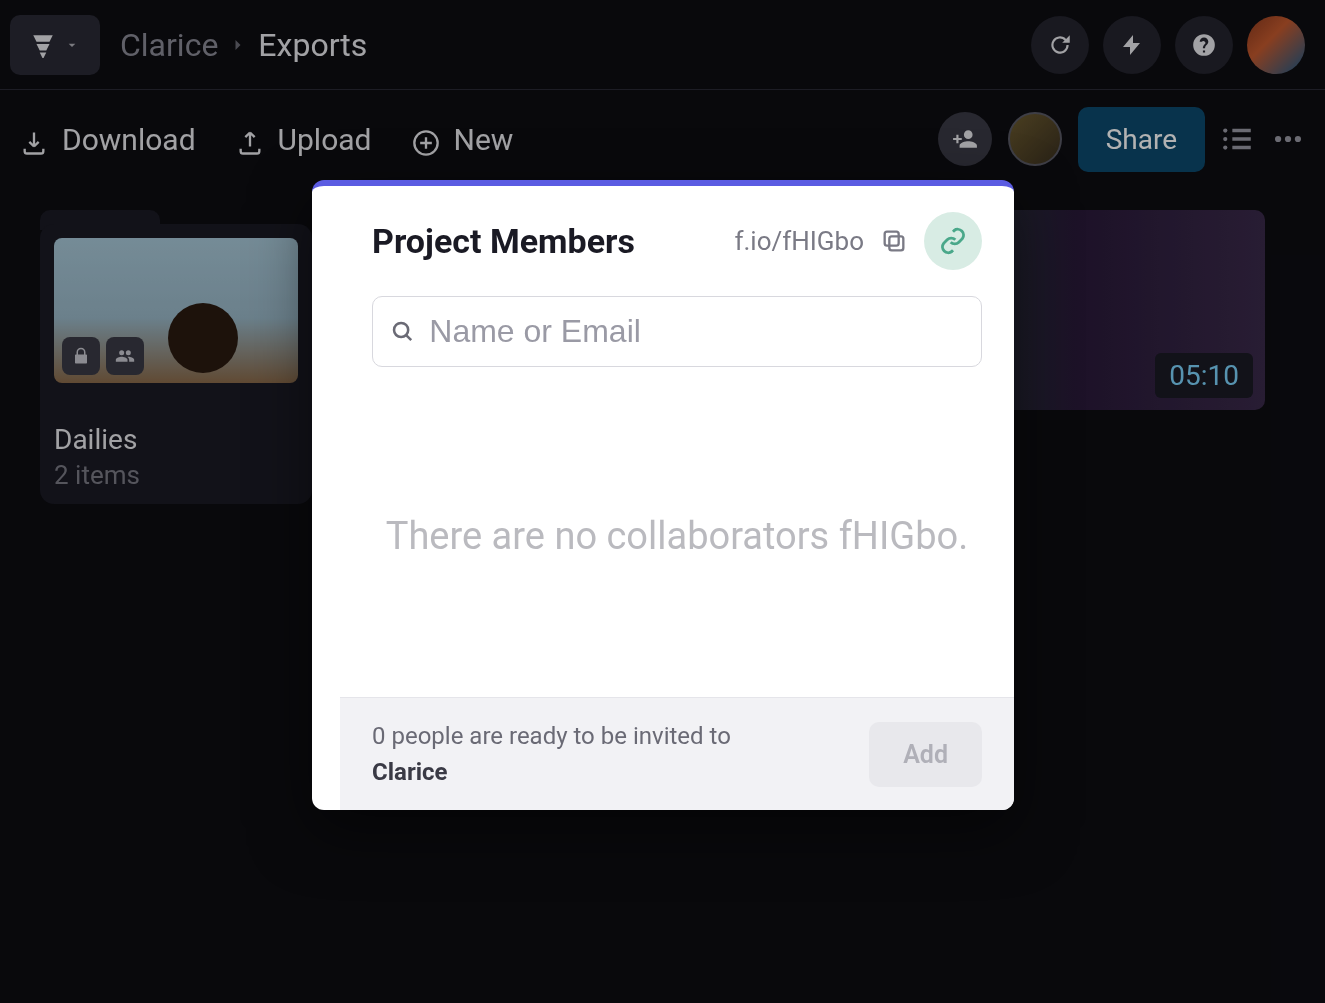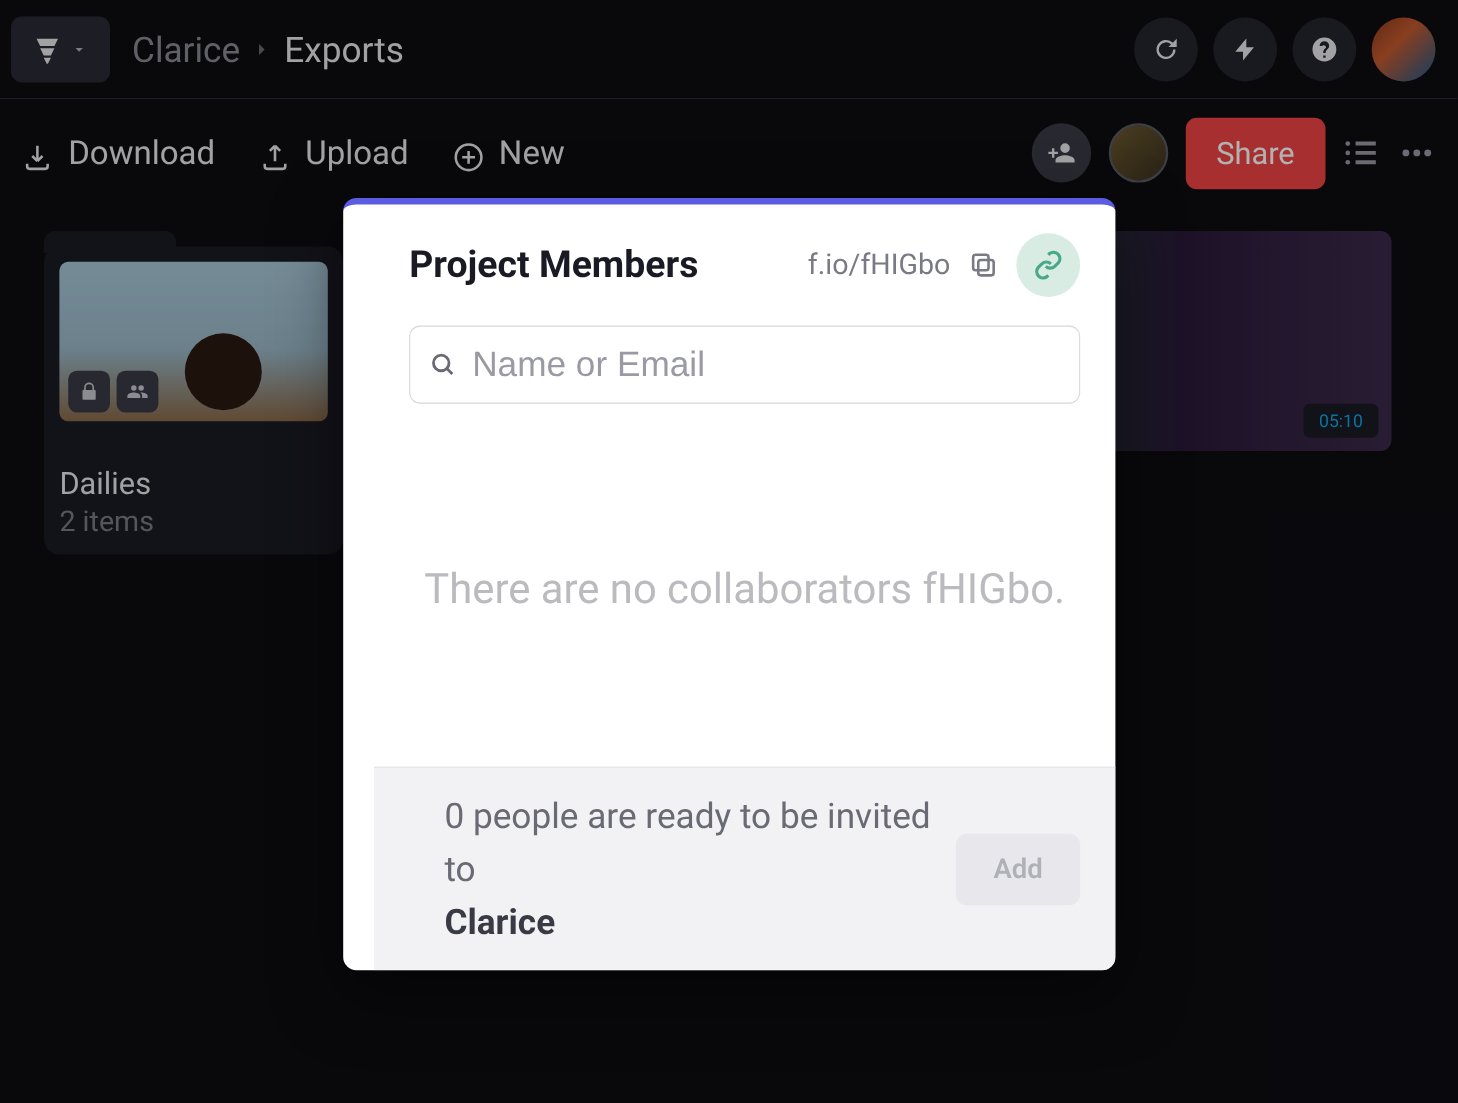--- a/index.html
+++ b/index.html
@@ -89,21 +89,21 @@
   justify-content: center;
 }
 .collab-avatar {
   width: 54px;
   height: 54px;
   border-radius: 50%;
   background: linear-gradient(135deg, #6b5a2f 0%, #3a3020 100%);
   border: 2px solid #5a5a65;
 }
 .share-btn {
-  background: #ef4444;
+  background: #0c4a6e;
   color: #fff;
   font-size: 28px;
   padding: 16px 28px;
   border-radius: 10px;
 }
 .icon-toolbar-end {
   color: #8a8a95;
 }
 .content {
   padding: 22px 40px;
@@ -176,22 +176,22 @@
   height: 200px;
   border-radius: 10px;
   background: linear-gradient(90deg, #0a2a1a 0%, #1a4a2a 30%, #2a1a3a 70%, #3a2a4a 100%);
   position: relative;
 }
 .duration {
   position: absolute;
   right: 12px;
   bottom: 12px;
   background: #1a1a24;
-  color: #0ea5e9;
-  font-size: 16px;
+  color: #7dd3fc;
+  font-size: 28px;
   padding: 6px 14px;
   border-radius: 6px;
 }
 .video-name {
   font-size: 28px;
   margin-top: 18px;
   color: #e8e8ec;
 }
 .video-sub {
   font-size: 26px;
@@ -283,24 +283,23 @@
   line-height: 1.35;
 }
 .modal-footer {
   background: #f2f2f5;
   padding: 20px 32px;
   display: flex;
   align-items: center;
   border-top: 1px solid #e5e5ea;
 }
 .footer-text {
-  font-size: 32px;
+  font-size: 24px;
   color: #6a6a75;
   line-height: 1.5;
-  margin-left: 32px;
 }
 .footer-text .proj { font-weight: 700; color: #3a3a45; }
 .add-btn {
   margin-left: auto;
   background: #e8e8ec;
   color: #b0b0b8;
   font-size: 25px;
   font-weight: 600;
   padding: 18px 34px;
   border-radius: 10px;

